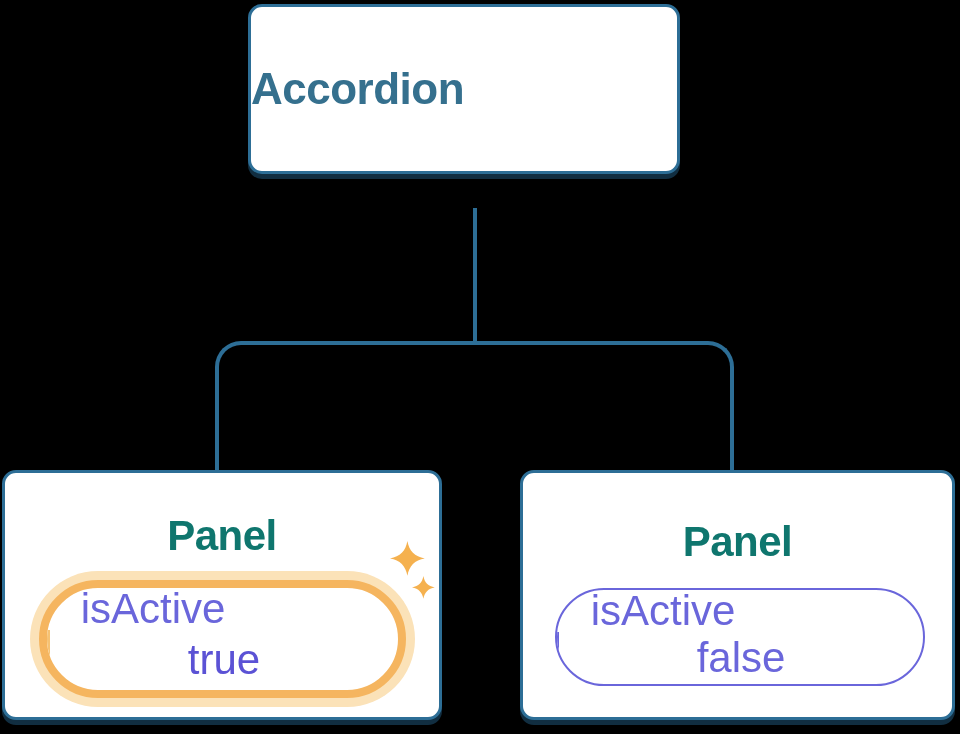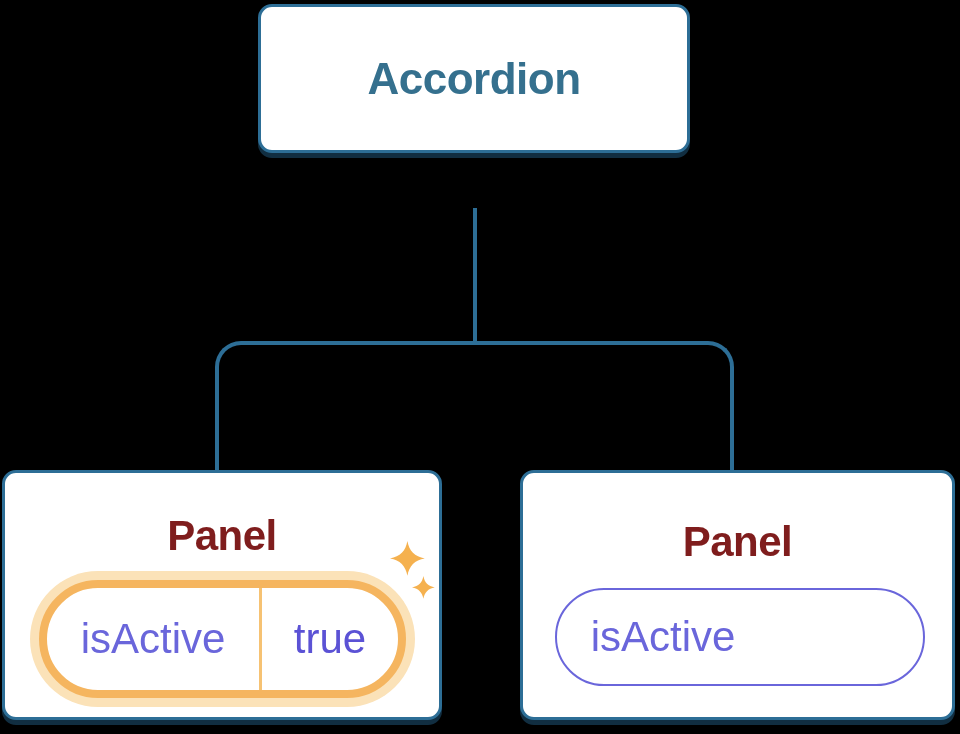--- a/index.html
+++ b/index.html
@@ -19,41 +19,41 @@
   
   .node {
     position: absolute;
     box-sizing: border-box;
     background: #ffffff;
     border: 3px solid #2d6e96;
     border-radius: 14px;
     box-shadow: 0 5px 0 rgba(19, 51, 72, 0.9);
   }
   .node-accordion {
-    left: 258px; top: 4px;
-    width: 432px; height: 149px;
+    left: 248px; top: 4px;
+    width: 432px; height: 170px;
     display: flex;
     align-items: center;
-    justify-content: center;
+    justify-content: flex-start;
   }
   .node-label {
     color: #35708e;
     font-size: 44px;
     font-weight: 600;
     letter-spacing: -0.5px;
   }
 
   .node-panel-left  { left: 2px;   top: 470px; width: 440px; height: 250px; }
   .node-panel-right { left: 520px; top: 470px; width: 435px; height: 250px; }
 
   .panel-title {
     position: absolute;
     left: 0; width: 100%;
     text-align: center;
-    color: #7f1d1d;
+    color: #0f766e;
     font-size: 42px;
     font-weight: 600;
     letter-spacing: -0.5px;
     line-height: 1;
   }
   .node-panel-left  .panel-title { top: 42px; }
   .node-panel-right .panel-title { top: 48px; }
 
   
   .connector-stem {
@@ -74,20 +74,21 @@
 
   
   .prop-pill {
     position: absolute;
     box-sizing: border-box;
     background: #ffffff;
     border-radius: 999px;
     display: flex;
     align-items: stretch;
     overflow: hidden;
+    flex-direction: column;
   }
   .pill-active {
     left: 34px; top: 107px;
     width: 367px; height: 118px;
     border: 8px solid #f5b55f;
     box-shadow: 0 0 0 9px #fbe2b8;
   }
   .pill-inactive {
     left: 32px; top: 115px;
     width: 370px; height: 98px;
@@ -137,16 +138,17 @@
       <div class="pill-cell cell-name">isActive</div>
       <div class="pill-cell cell-value">true</div>
     </div>
   </div>
 
   <div class="node node-panel-right">
     <div class="panel-title">Panel</div>
 
     <div class="prop-pill pill-inactive">
       <div class="pill-cell cell-name">isActive</div>
+      <div class="pill-cell cell-value">false</div>
     </div>
   </div>
 
 </div>
 
 </body></html>

